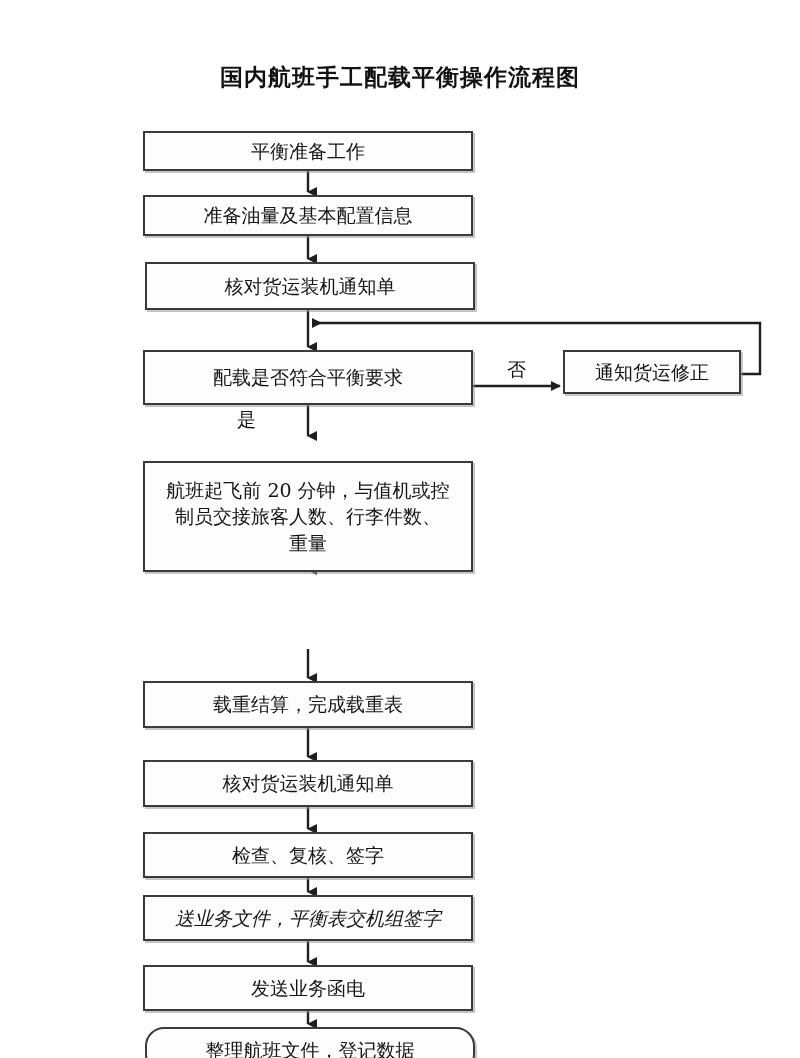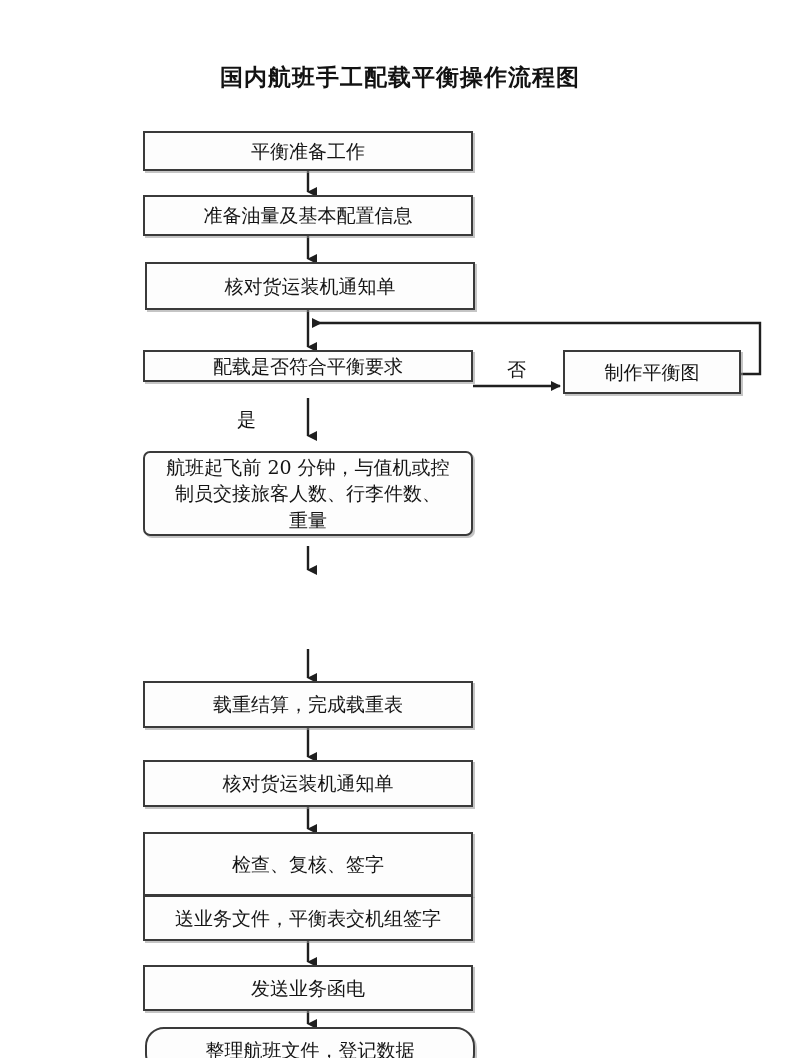--- a/index.html
+++ b/index.html
@@ -135,48 +135,48 @@
   </div>
 
   <div class="node" style="left:143px; top:147px; width:330px; height:41px;">
     <span class="node-text">准备油量及基本配置信息</span>
   </div>
 
   <div class="node" style="left:145px; top:214px; width:330px; height:48px;">
     <span class="node-text">核对货运装机通知单</span>
   </div>
 
-  <div class="node" style="left:143px; top:302px; width:330px; height:32px;">
+  <div class="node" style="left:143px; top:302px; width:330px; height:55px;">
     <span class="node-text">配载是否符合平衡要求</span>
   </div>
 
   <div class="node" style="left:563px; top:302px; width:178px; height:44px;">
-    <span class="node-text">制作平衡图</span>
+    <span class="node-text">通知货运修正</span>
   </div>
 
-  <div class="node" style="left:143px; top:403px; width:330px; height:85px;border-radius:7px;">
+  <div class="node" style="left:143px; top:413px; width:330px; height:111px;">
     <span class="node-text">航班起飞前 20 分钟，与值机或控
 制员交接旅客人数、行李件数、
 重量</span>
   </div>
 
 
   <div class="node" style="left:143px; top:633px; width:330px; height:47px;">
     <span class="node-text">载重结算，完成载重表</span>
   </div>
 
   <div class="node" style="left:143px; top:712px; width:330px; height:47px;">
     <span class="node-text">核对货运装机通知单</span>
   </div>
 
-  <div class="node" style="left:143px; top:784px; width:330px; height:64px;justify-content:center;">
+  <div class="node" style="left:143px; top:784px; width:330px; height:46px;justify-content:center;">
     <span class="node-text">检查、复核、签字</span>
   </div>
 
-  <div class="node" style="left:143px; top:847px; width:330px; height:46px;">
+  <div class="node" style="left:143px; top:847px; width:330px; height:46px;font-style:italic;">
     <span class="node-text">送业务文件，平衡表交机组签字</span>
   </div>
 
   <div class="node" style="left:143px; top:917px; width:330px; height:46px;text-align:center;">
     <span class="node-text">发送业务函电</span>
   </div>
 
   <div class="node" style="left:145px; top:979px; width:330px; height:46px;border-radius:19px;">
     <span class="node-text">整理航班文件，登记数据</span>
   </div>

